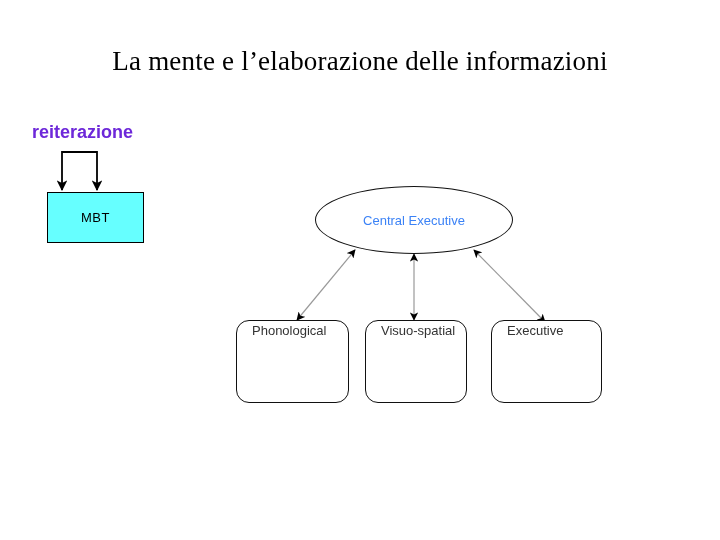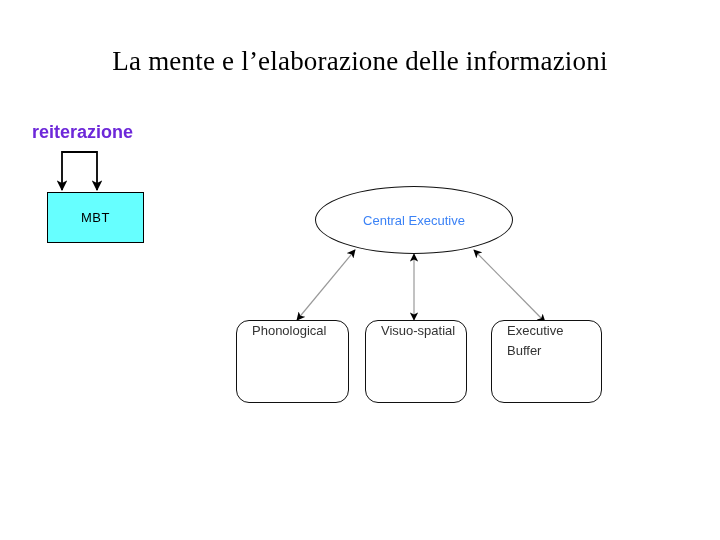--- a/index.html
+++ b/index.html
@@ -163,17 +163,16 @@
     <div id="phonological-loop-box" class="component-box">
       <span class="line">Phonological</span>
     </div>
 
     <div id="visuospatial-sketchpad-box" class="component-box">
       <span class="line">Visuo-spatial</span>
     </div>
 
     <div id="episodic-buffer-box" class="component-box">
       <span class="line">Executive</span>
-      <span class="line">Buffer</span>
     </div>
   </div>
 
 </div>
 
 </body></html>

